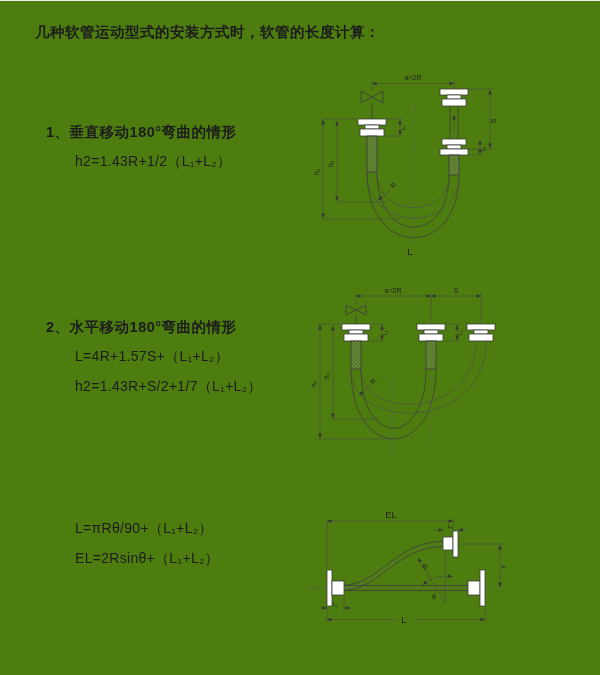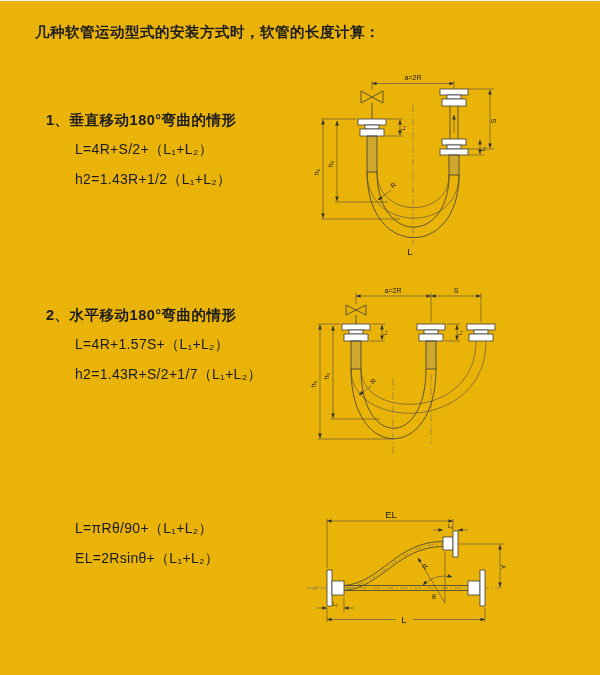--- a/index.html
+++ b/index.html
@@ -1,45 +1,44 @@
 <!DOCTYPE html>
 <html><head>
 <meta charset="utf-8">
 <style>
   html,body{margin:0;padding:0;background:#e8e8e8;}
   .page{
-    position:relative;width:600px;height:675px;background:#eab308;
+    position:relative;width:600px;height:675px;background:#4d7c0f;
     font-family:"Liberation Sans","DejaVu Sans",sans-serif;
     color:#1c1c1c;overflow:hidden;margin:0 auto;
     border-top:1px solid #f0f0f0;
   }
   .title{position:absolute;left:35px;top:22px;font-size:14.5px;font-weight:bold;letter-spacing:.5px;}
   .section{position:absolute;left:46px;}
-  .heading{font-size:14.5px;font-weight:bold;letter-spacing:.5px;margin:0 0 11px 0;}
+  .heading{font-size:14.5px;font-weight:bold;letter-spacing:.5px;margin:12px 0 11px 0;}
   .formula{font-size:14px;margin:0 0 11.5px 29px;letter-spacing:.3px;white-space:nowrap;}
   .diagram{position:absolute;}
   svg text{font-family:"Liberation Sans","DejaVu Sans",sans-serif;fill:#222;}
   svg .ln{stroke:#3c3c3c;stroke-width:.8;fill:none;}
   svg .thin{stroke:#4a4a4a;stroke-width:.6;fill:none;}
   svg .cl{stroke:#6a6a6a;stroke-width:.55;fill:none;stroke-dasharray:7 2.5 1.5 2.5;}
   svg .fit{fill:#ffffff;stroke:#3c3c3c;stroke-width:.8;}
   svg .dim{font-size:7px;}
   svg .dims{font-size:5.5px;}
   svg .big{font-size:9.5px;}
 </style>
 </head>
 <body>
 
 <div class="page">
 
   <div class="title">几种软管运动型式的安装方式时，软管的长度计算：</div>
 
   <div class="section" style="top:110px;">
     <div class="heading">1、垂直移动180°弯曲的情形</div>
-    <div class="formula">L=4R+S/2+（L₁+L₂）</div>
     <div class="formula">h2=1.43R+1/2（L₁+L₂）</div>
   </div>
 
   <div class="section" style="top:305px;">
     <div class="heading">2、水平移动180°弯曲的情形</div>
     <div class="formula">L=4R+1.57S+（L₁+L₂）</div>
     <div class="formula">h2=1.43R+S/2+1/7（L₁+L₂）</div>
   </div>
 
   <div class="section" style="top:519px;">

